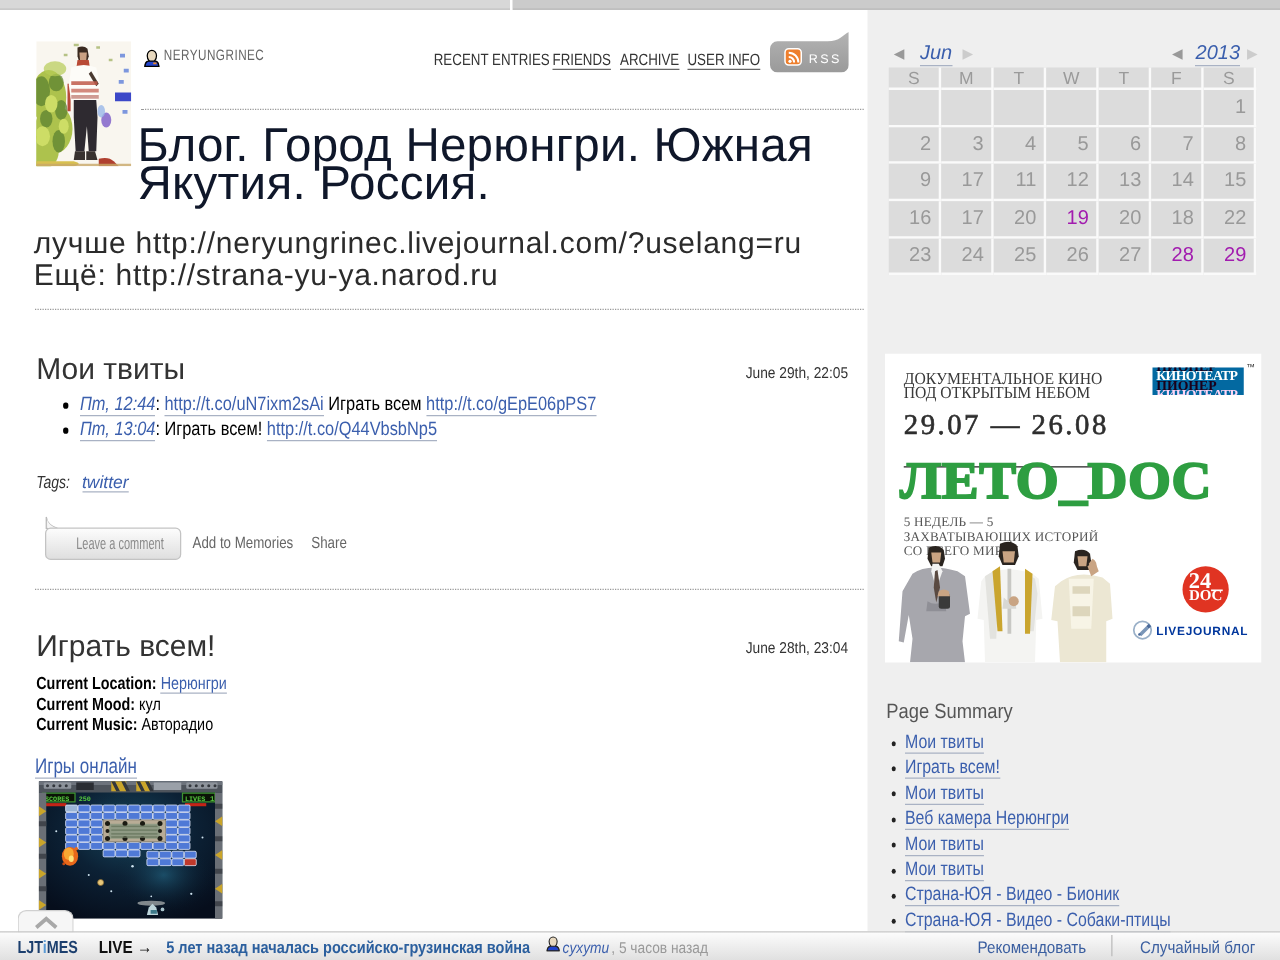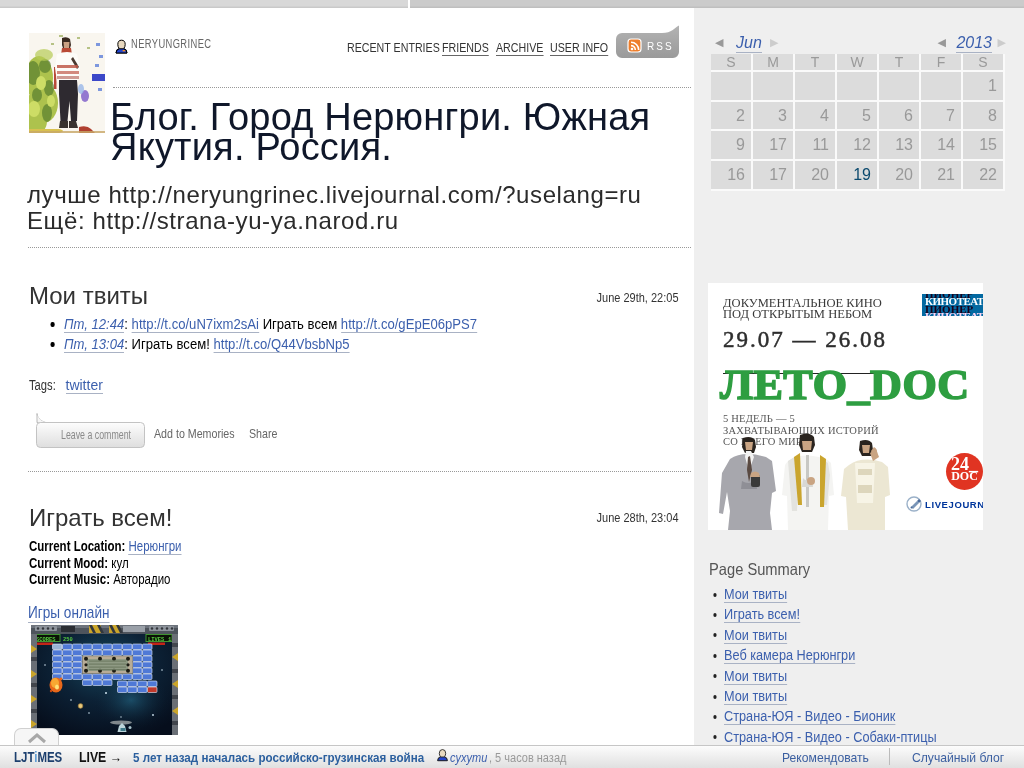--- a/index.html
+++ b/index.html
@@ -23,43 +23,43 @@
 #subtitle { left:27px; top:182px; font-size:24px; line-height:26.4px; letter-spacing:0.6px; color:#2b2b2b; }
 #dot2 { left:28px; top:247px; width:663px; border-top:1px dotted #999; }
 
 
 #h-post1 { left:29px; top:282px; font-size:24px; color:#333; }
 #d-post1 { left:378px; top:291px; width:300.5px; text-align:right; font-size:12.5px; color:#333; transform:scaleX(0.88); transform-origin:100% 0; }
 #list1 { left:64px; top:314px; font-size:15.5px; line-height:20.2px; color:#000; transform:scaleX(0.845); transform-origin:0 0; white-space:nowrap; }
 #list1 .li { position:relative; }
 #list1 .li:before { content:""; position:absolute; left:-16px; top:8px; width:4.5px; height:4.5px; border-radius:50%; background:#000; }
 .lnku { color:#3b5fad; border-bottom:1px solid #a9b2c4; }
-#tags { left:29px; top:377px; font-size:14px; color:#333; }
+#tags { left:29px; top:377px; font-size:14px; color:#333;font-style:italic; }
 #cbtn { left:36px; top:413px; }
 #mem { left:154px; top:426px; font-size:13px; color:#666; transform:scaleX(0.82); transform-origin:0 0; white-space:nowrap; }
 #share { left:249px; top:426px; font-size:13px; color:#666; transform:scaleX(0.82); transform-origin:0 0; }
 #dot3 { left:28px; top:471px; width:663px; border-top:1px dotted #999; }
 
 
 #h-post2 { left:29px; top:504px; font-size:24px; color:#333; }
 #d-post2 { left:378px; top:511px; width:300.5px; text-align:right; font-size:12.5px; color:#333; transform:scaleX(0.88); transform-origin:100% 0; }
 #meta2 { left:29px; top:538px; font-size:14px; line-height:16.5px; color:#000; transform:scaleX(0.82); transform-origin:0 0; white-space:nowrap; }
 #meta2 b { color:#000; }
 #gamelink { left:28px; top:603px; font-size:17px; transform:scaleX(0.8); transform-origin:0 0; white-space:nowrap; }
 #gameimg { left:31px; top:625px; width:147px; height:110px; }
 
 
 #calnav { left:708px; top:34px; width:302px; height:18px; font-size:16px; }
 #caltable { left:711px; top:54px; border-collapse:separate; border-spacing:0; }
 #caltable th { width:42px; height:18px; background:#dcdcdc; font-weight:normal; font-size:14px; color:#9a9a9a; text-align:center; border-right:2px solid #fafafa; border-bottom:2px solid #fafafa; }
 #caltable td { width:42px; height:29.7px; background:#dcdcdc; font-size:16px; color:#999; text-align:right; padding-right:6px; vertical-align:middle; border-right:2px solid #fafafa; border-bottom:2px solid #fafafa; }
-#caltable td.b { color:#0c4a6e; }
-
-
-#banner { left:708px; top:283px; width:275px; height:247px; background:#fff; overflow:hidden; }
+#caltable td.b { color:#a21caf; }
+
+
+#banner { left:708px; top:283px; width:301px; height:247px; background:#fff; overflow:hidden; }
 
 
 #psum-h { left:709px; top:560px; font-size:16.5px; color:#555; transform:scaleX(0.89); transform-origin:0 0; }
 #psum { left:724px; top:584px; font-size:15.5px; line-height:20.4px; transform:scaleX(0.82); transform-origin:0 0; white-space:nowrap; }
 #psum .li { position:relative; }
 #psum .li:before { content:""; position:absolute; left:-13px; top:8.5px; width:4px; height:4px; border-radius:50%; background:#222; }
 
 
 #tab { left:14px; top:728px; width:45px; height:18px; background:#f6f6f6; border:1px solid #d0d0d0; border-bottom:none; border-radius:7px 7px 0 0; }
 #bbar { left:0; top:745px; width:1024px; height:23px; background:linear-gradient(#fcfcfc,#e0e0e0); border-top:1px solid #c6c6c6; }
@@ -433,22 +433,31 @@
         <td>13</td>
         <td>14</td>
         <td>15</td>
       </tr>
   <tr>
         <td>16</td>
         <td>17</td>
         <td>20</td>
         <td class="b">19</td>
         <td>20</td>
-        <td>21</td>
+        <td>18</td>
         <td>22</td>
+      </tr>
+  <tr>
+        <td>23</td>
+        <td>24</td>
+        <td>25</td>
+        <td>26</td>
+        <td>27</td>
+        <td class="b">28</td>
+        <td class="b">29</td>
       </tr>
 </tbody>
   </table>
 
 <div class="abs" id="banner">
   <div style="position:absolute;left:15px;top:14px;font-family:'Liberation Serif',serif;font-size:13.5px;line-height:11px;color:#3a3a3a;transform:scaleX(0.93);transform-origin:0 0;white-space:nowrap"><b style="font-weight:normal">ДОКУМЕНТАЛЬНОЕ КИНО<br>ПОД ОТКРЫТЫМ НЕБОМ</b></div>
   <div style="position:absolute;left:15px;top:44px;width:166px;font-family:'Liberation Serif',serif;font-size:23px;color:#2e2e2e;border-bottom:1.5px solid #222;padding-bottom:20px;letter-spacing:2px;-webkit-text-stroke:0.5px #2e2e2e;white-space:nowrap">29.07 — 26.08</div>
   <div style="position:absolute;left:214px;top:11px;width:73px;height:22px;background:#0369a1;overflow:hidden;font-family:'Liberation Serif',serif;font-weight:bold;font-size:11px;line-height:7.4px;text-align:left">
     <div style="color:#1a001a;margin-top:-3px;padding-left:3px">ПИОНЕР</div>
     <div style="color:#fff;padding-left:3px;letter-spacing:-0.5px">КИНОТЕАТР</div>

